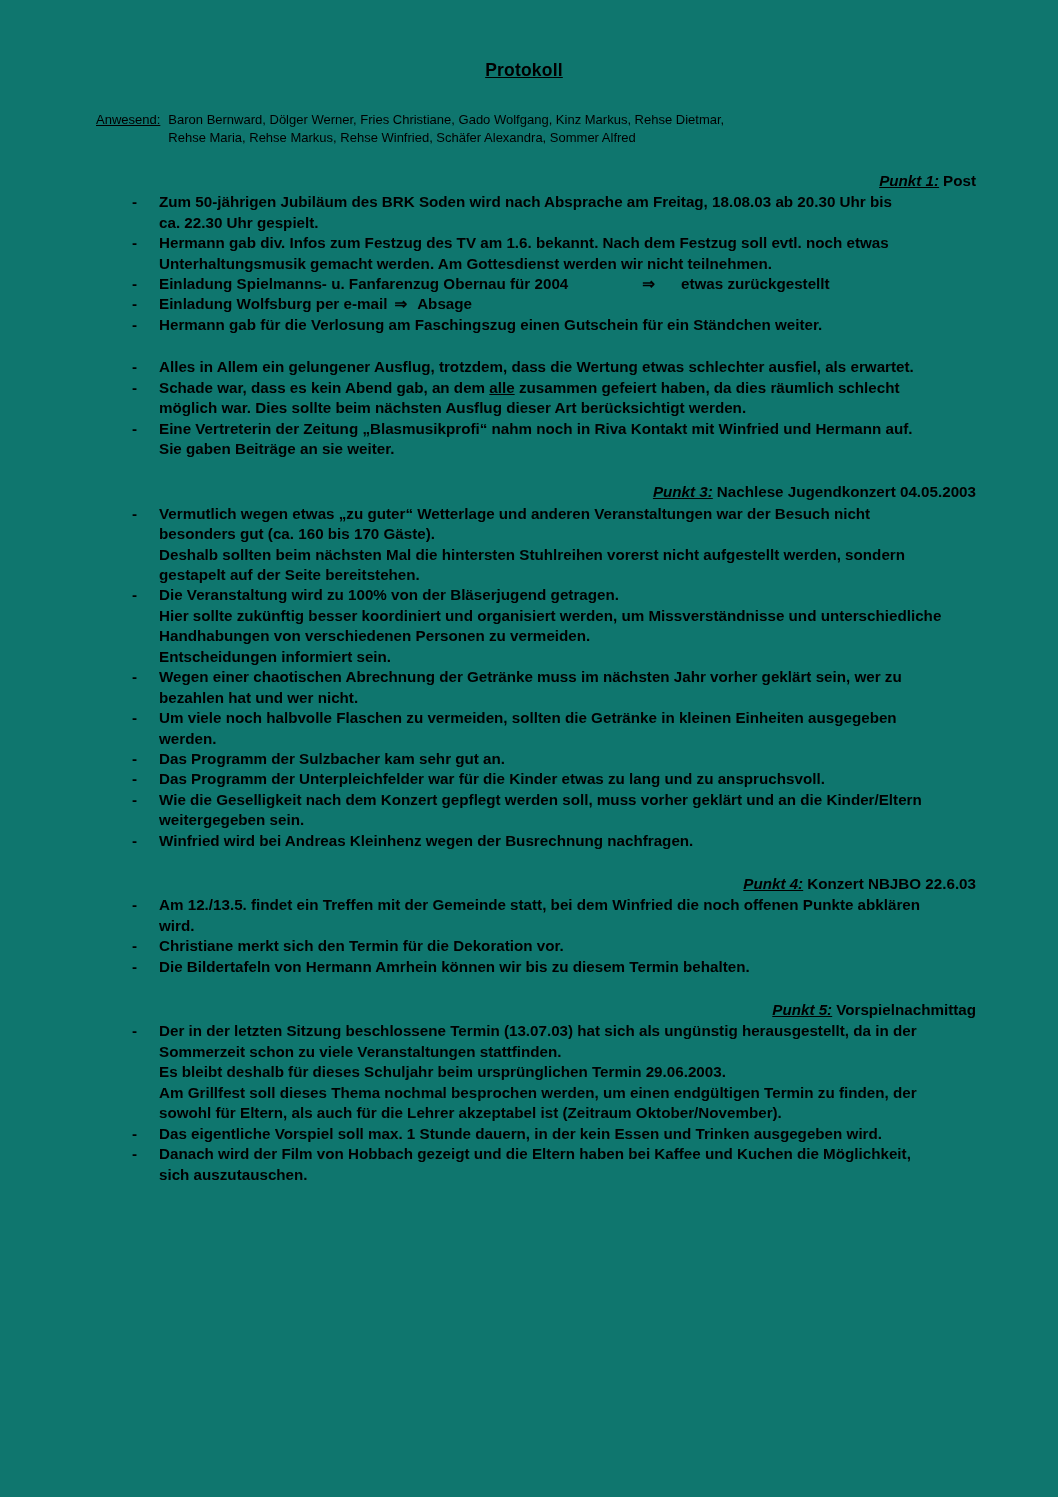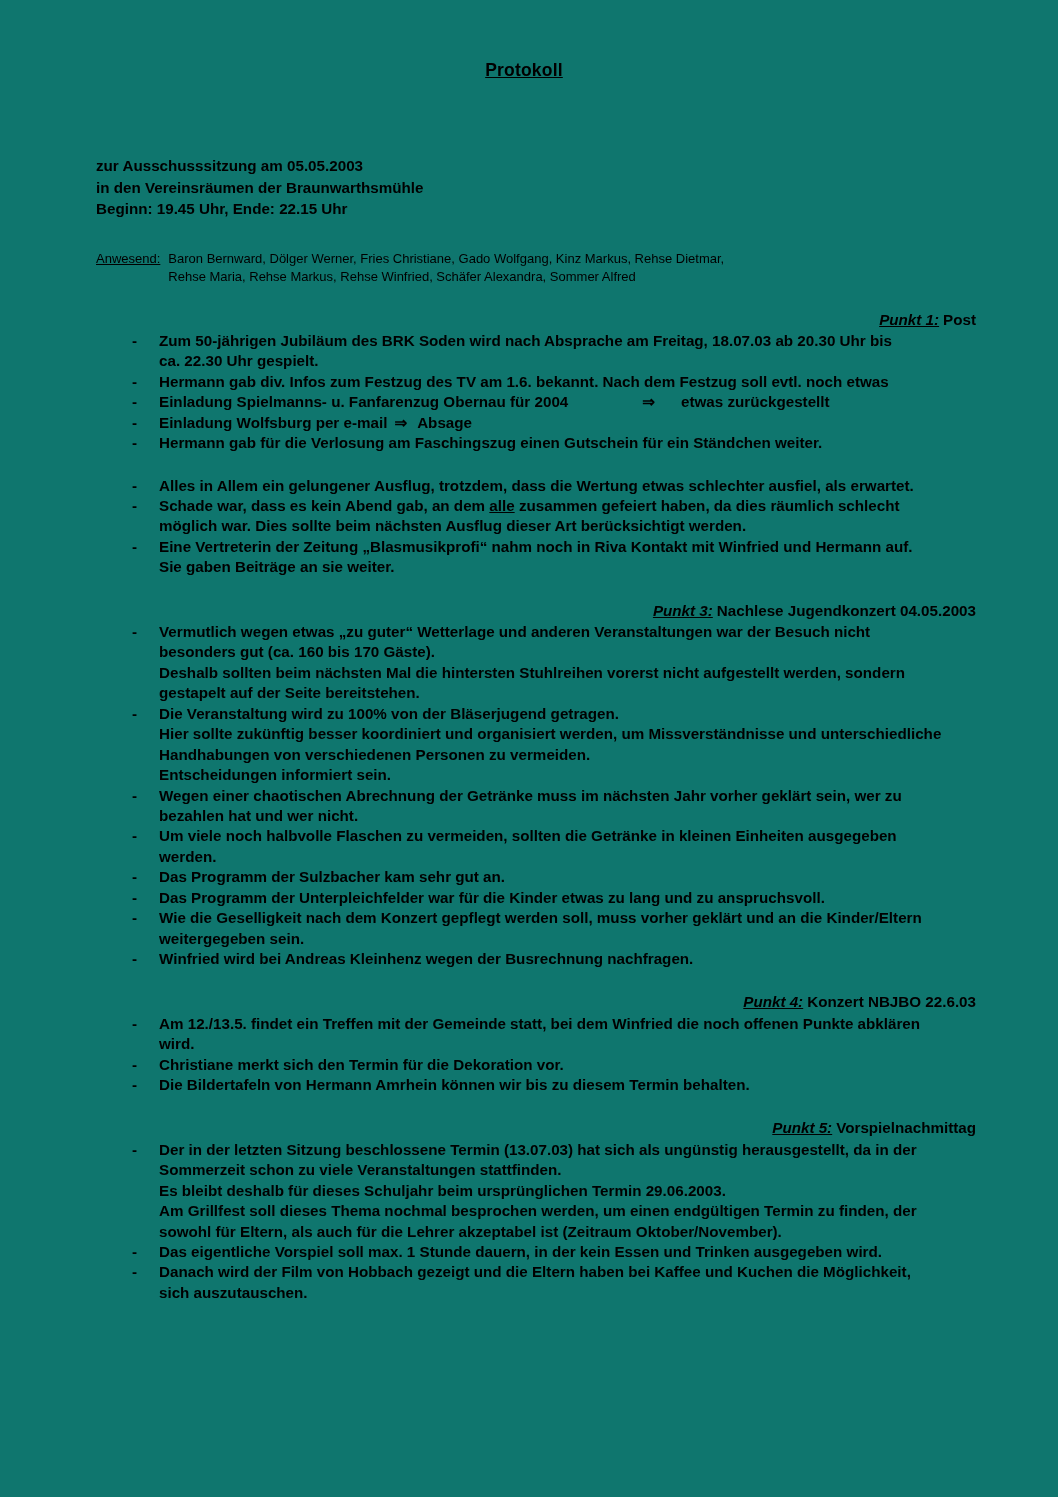--- a/index.html
+++ b/index.html
@@ -105,46 +105,42 @@
   .arrow-gap-sm { display: inline-block; width: 7px; }
 </style>
 </head>
 <body>
 
 <div class="page">
   <div class="content">
 
     <div class="doc-title">Protokoll</div>
 
-    <div class="meta-block">
-      <div>zur Ausschusssitzung am 05.05.2003</div>
-      <div>in den Vereinsräumen der Braunwarthsmühle</div>
-      <div>Beginn: 19.45 Uhr, Ende: 22.15 Uhr</div>
-    </div>
 
     <div class="attend-block">
       <span class="attend-label">Anwesend:</span>
       <span class="attend-names">
         <div>Baron Bernward, Dölger Werner, Fries Christiane, Gado Wolfgang, Kinz Markus, Rehse Dietmar,</div>
         <div>Rehse Maria, Rehse Markus, Rehse Winfried, Schäfer Alexandra, Sommer Alfred</div>
       </span>
     </div>
 
     <div id="sections-host">
         <div class="section">
           <div class="section-head"><span class="punkt">Punkt 1:</span><span class="head-title">Post</span></div>
           <ul class="bullets">
             <li>
               <span class="dash">-</span>
-              <div>Zum 50-jährigen Jubiläum des BRK Soden wird nach Absprache am Freitag, 18.07.03 ab 20.30 Uhr bis</div>
+              <div>Zum 50-jährigen Jubiläum des BRK Soden wird nach Absprache am Freitag, 18.08.03 ab 20.30 Uhr bis</div>
               <div>ca. 22.30 Uhr gespielt.</div>
             </li>
             <li>
               <span class="dash">-</span>
               <div>Hermann gab div. Infos zum Festzug des TV am 1.6. bekannt. Nach dem Festzug soll evtl. noch etwas</div>
+              <div>Unterhaltungsmusik gemacht werden. Am Gottesdienst werden wir nicht teilnehmen.</div>
             </li>
             <li>
               <span class="dash">-</span>
               <div><span>Einladung Spielmanns- u. Fanfarenzug Obernau für 2004</span><span class="arrow-gap"></span><span>⇒</span><span class="arrow-gap" style="width: 26px;"></span><span>etwas zurückgestellt</span></div>
             </li>
             <li>
               <span class="dash">-</span>
               <div><span>Einladung Wolfsburg per e-mail</span><span class="arrow-gap-sm"></span><span>⇒</span><span class="arrow-gap-sm" style="width: 10px;"></span><span>Absage</span></div>
             </li>
             <li>

